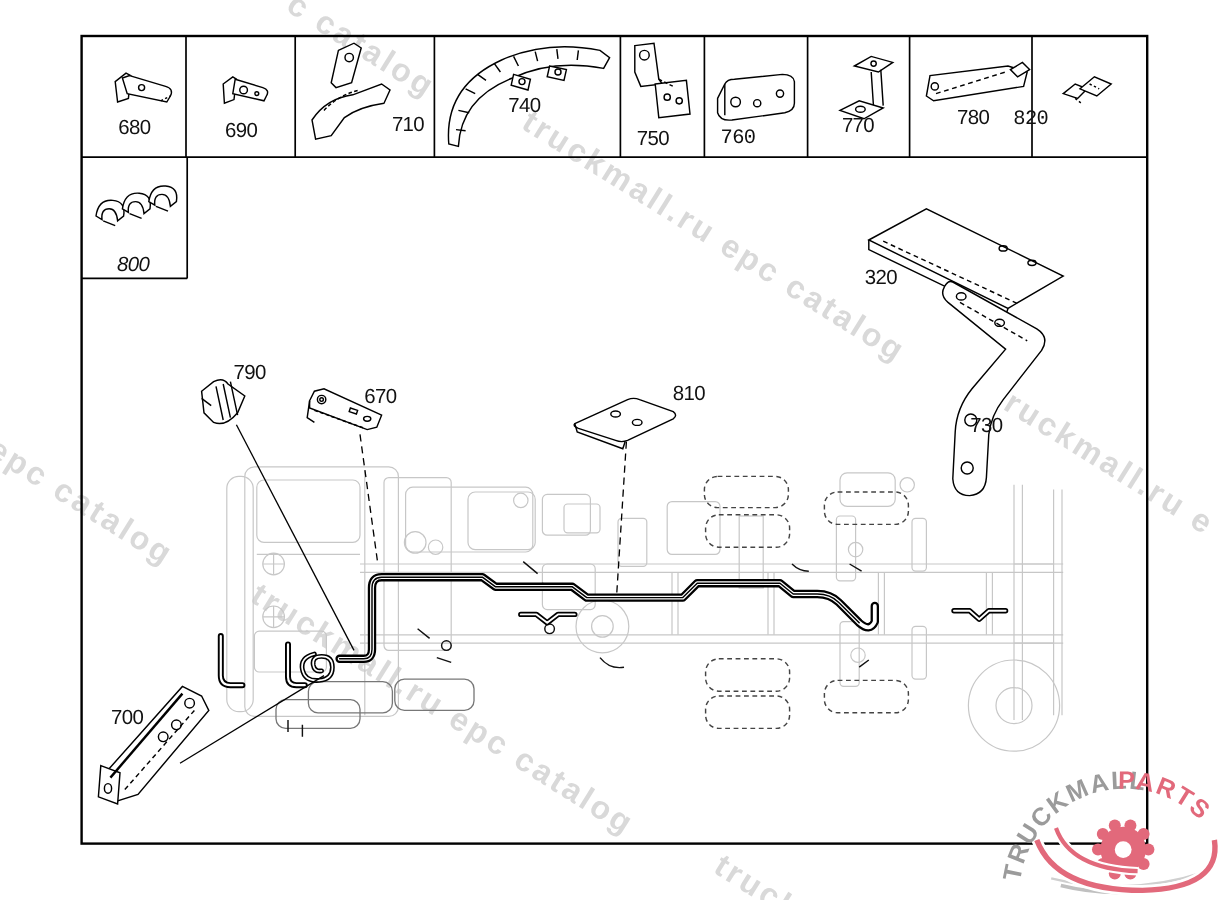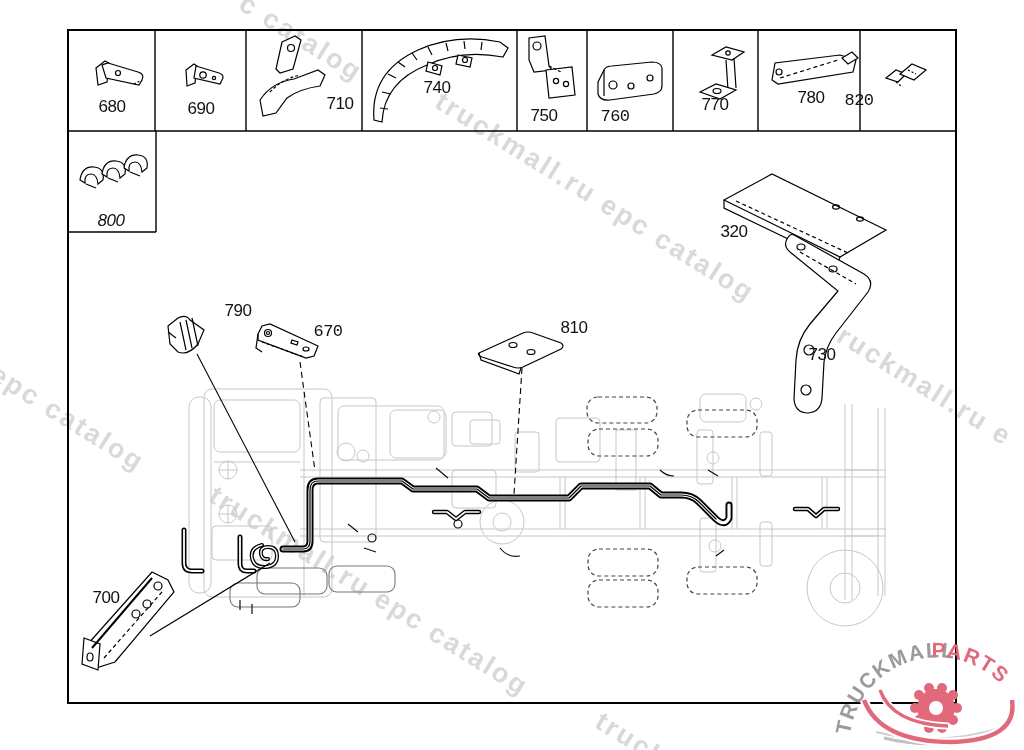--- a/index.html
+++ b/index.html
@@ -17,21 +17,21 @@
   .c2{left:246px;top:30px;width:116px;height:101px;} .c3{left:362px;top:30px;width:155px;height:101px;}
   .c4{left:517px;top:30px;width:70px;height:101px;} .c5{left:587px;top:30px;width:86px;height:101px;}
   .c6{left:673px;top:30px;width:85px;height:101px;} .c7{left:758px;top:30px;width:102px;height:101px;}
   .c8{left:860px;top:30px;width:96px;height:101px;} .c9{left:68px;top:131px;width:88px;height:101px;}
   .num{position:absolute;transform:translate(-50%,-50%);font-size:17px;color:#111;
        letter-spacing:-0.5px;white-space:nowrap;z-index:2;}
   .n680{left:112px;top:107px;} .n690{left:201px;top:109px;} .n710{left:340px;top:104px;}
   .n740{left:437px;top:88px;}  .n750{left:544px;top:116px;} .n760{left:615px;top:116px;font-family:Liberation Mono, monospace;}
   .n770{left:715px;top:105px;} .n780{left:811px;top:98px;}  .n820{left:859px;top:100px;font-family:Liberation Mono, monospace;}
   .n800{left:111px;top:221px;font-style:italic;}
-  .n790{left:208px;top:311px;margin-left:30px;} .n670{left:328px;top:331px;font-family:Liberation Mono, monospace;} .n810{left:556px;top:328px;padding-left:36px;}
+  .n790{left:208px;top:311px;} .n670{left:317px;top:331px;} .n810{left:556px;top:328px;padding-left:36px;}
   .n720{left:734px;top:232px;} .n730{left:822px;top:355px;text-align:center;} .n700{left:106px;top:598px;text-align:right;}
 </style>
 </head>
 <body>
 
 <div id="canvas">
 
   <div class="wm-layer">
     <div class="wm wm1">c catalog</div>
     <div class="wm wm2">truckmall.ru epc catalog</div>

